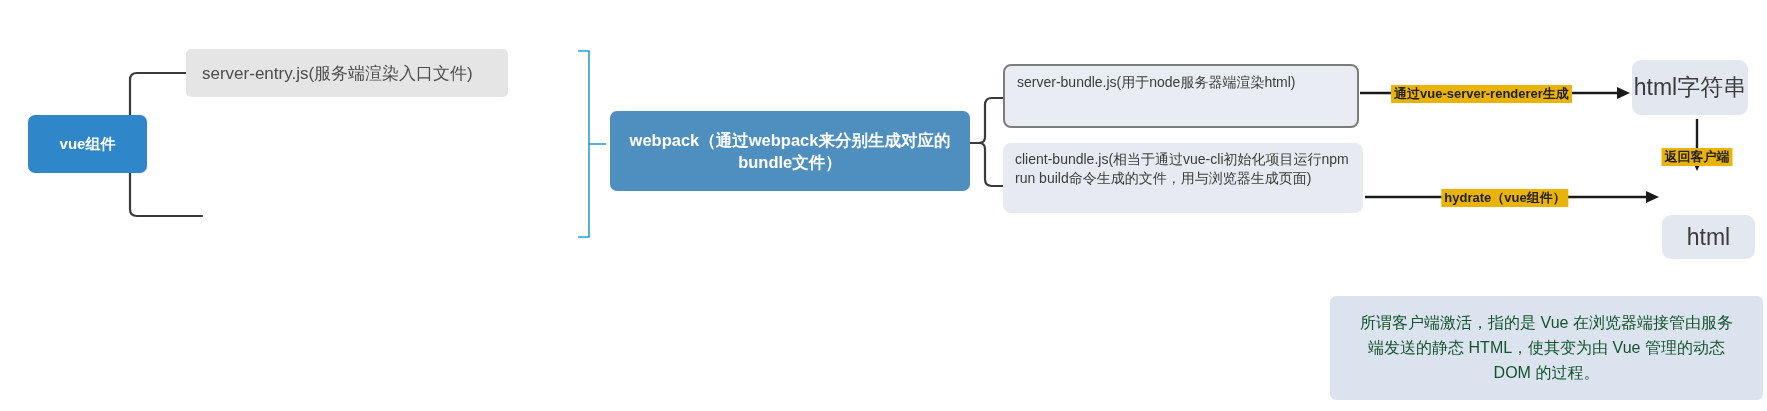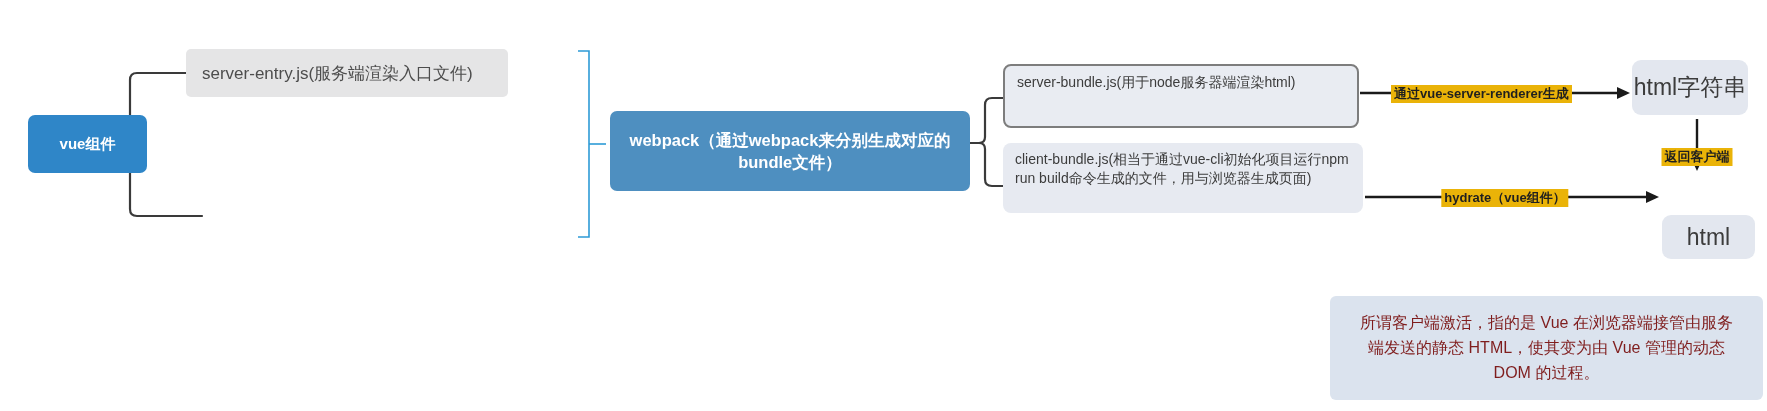--- a/index.html
+++ b/index.html
@@ -28,21 +28,21 @@
   .bundle-box{
     background:#e7eaf1;border-radius:8px;font-size:14px;color:#3c3c3c;
     padding:7px 12px;line-height:1.35;
   }
   .bordered{border:2px solid #7d7d7d;background:#e9ecf2;}
   .html-box{
     background:#e3e7ef;border-radius:9px;display:flex;align-items:center;
     justify-content:center;font-size:23px;color:#3c3c3c;
   }
   .note-box{
-    background:#dbe3ee;border-radius:6px;font-size:16px;color:#7f1d1d;
+    background:#dbe3ee;border-radius:6px;font-size:16px;color:#14532d;
     text-align:center;padding:15px 26px;line-height:1.55;
   }
   .edge-label{
     position:absolute;font-size:13px;font-weight:bold;color:#1f1f1f;
     background:#eab308;padding:0 3px;white-space:nowrap;z-index:5;
   }
   svg.wires{position:absolute;left:0;top:0;z-index:1;}
   .node{z-index:2;}
 </style>
 </head>

